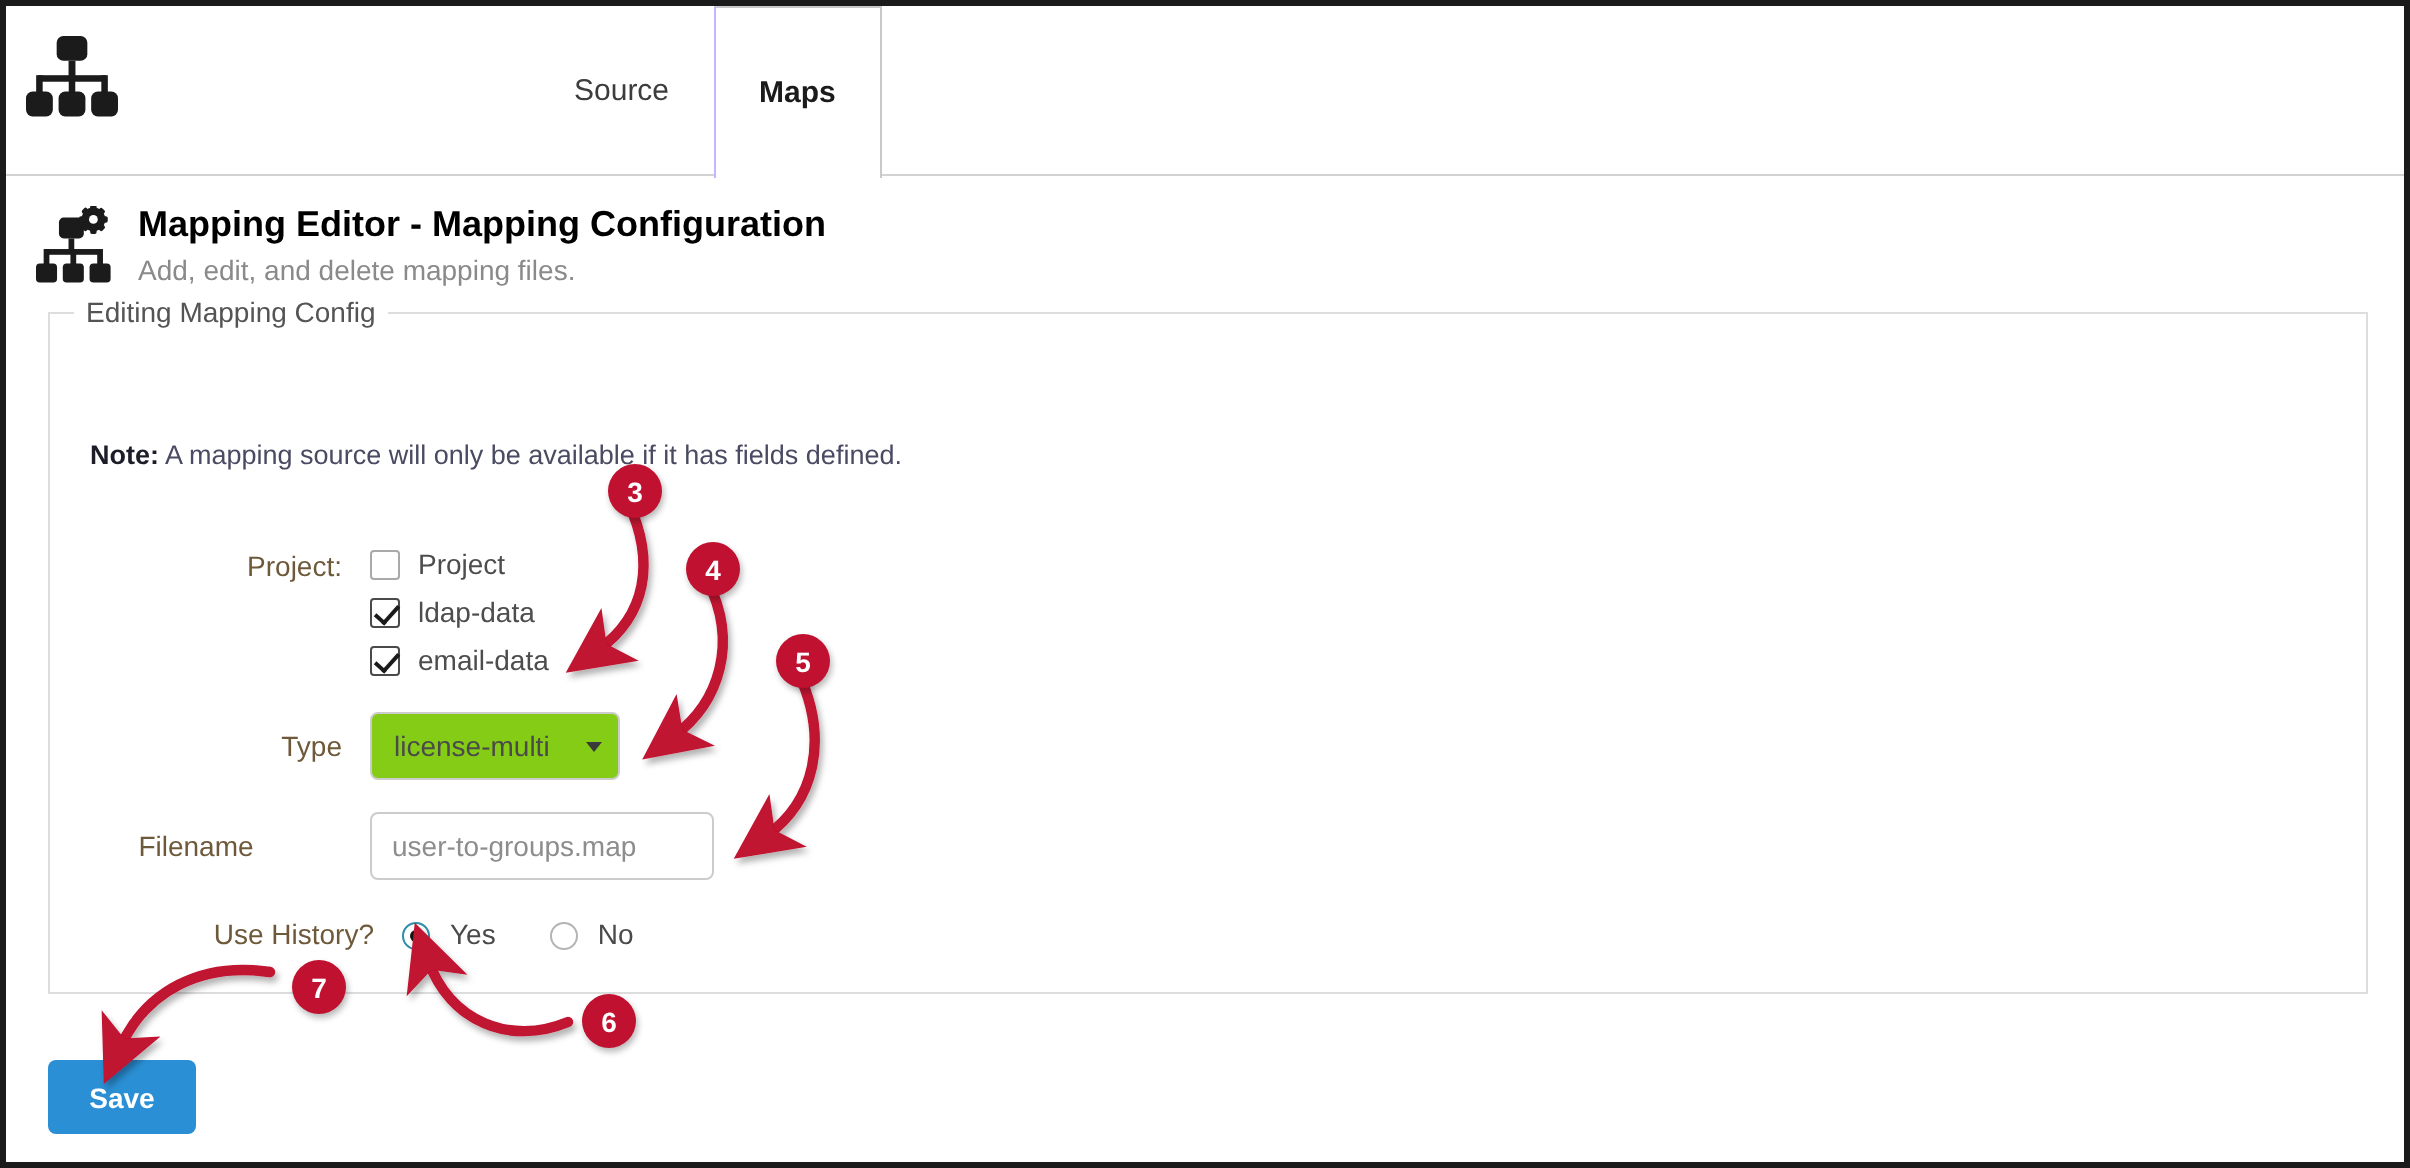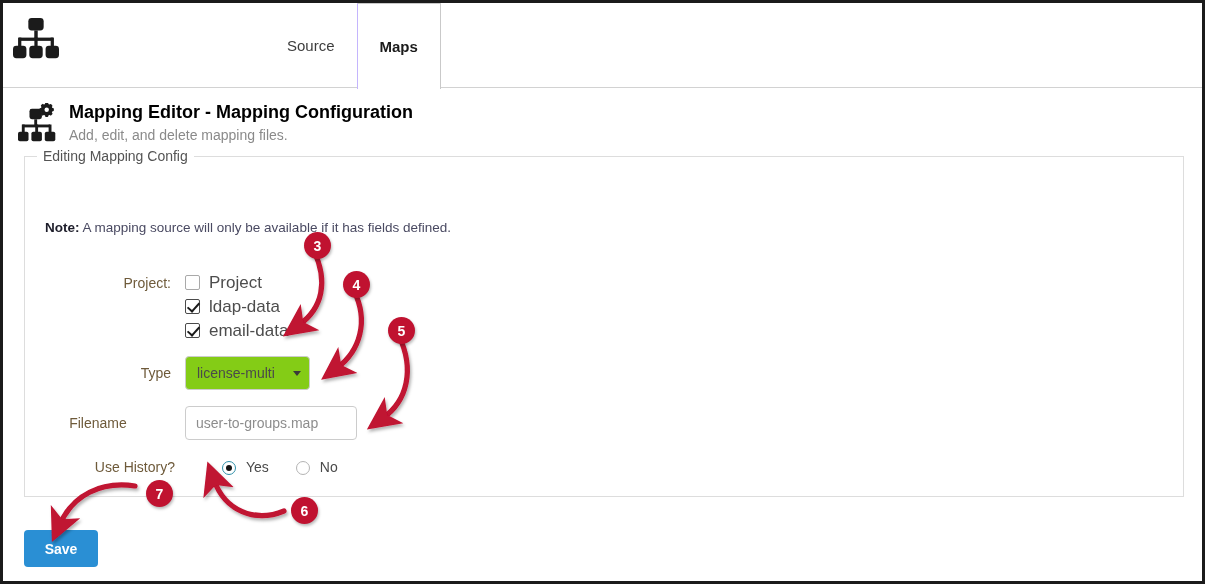--- a/index.html
+++ b/index.html
@@ -168,21 +168,21 @@
     content: "";
     position: absolute;
     left: 4px; top: 0px;
     width: 5px; height: 10px;
     border: solid #1a1a1a;
     border-width: 0 2.2px 2.2px 0;
     transform: rotate(42deg);
   }
   .cb-text {
     margin-left: 9px;
-    font-size: 17px;
+    font-size: 14px;
     color: #4d4d4d;
     line-height: 19px;
     white-space: nowrap;
   }
 
   
   .select-box {
     width: 125px; height: 34px;
     border: 1px solid #cccccc;
     border-radius: 4px;
@@ -378,21 +378,21 @@
         <span class="select-value">license-multi</span>
         <span class="caret"></span>
       </div>
     </div>
 
     <div class="form-row" style="left:0px; top:249px;">
       <div class="f-label" style="line-height:34px;text-align:center;">Filename</div>
       <div class="text-input">user-to-groups.map</div>
     </div>
 
-    <div class="form-row" style="left:4px; top:301px;gap:33px;">
+    <div class="form-row" style="left:16px; top:301px;">
       <div class="f-label" style="line-height:19px;">Use History?</div>
       <div class="radio-group">
         <div class="radio-item">
           <span class="rdo selected"></span>
           <span class="rdo-text">Yes</span>
         </div>
         <div class="radio-item">
           <span class="rdo"></span>
           <span class="rdo-text">No</span>
         </div>

